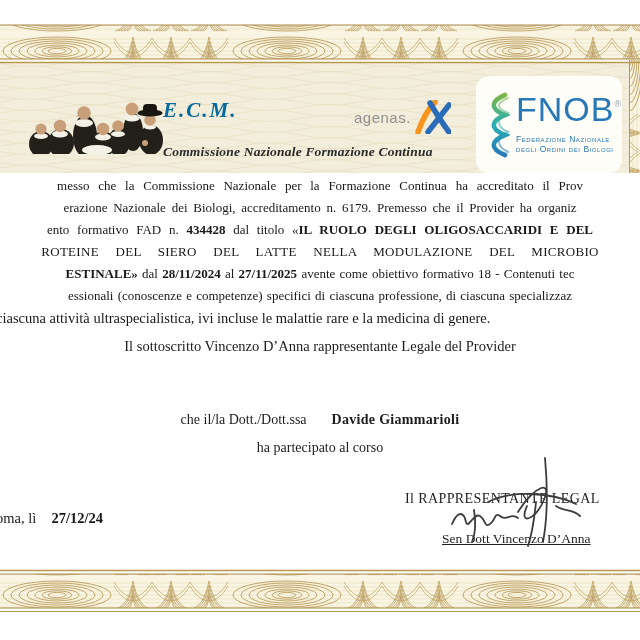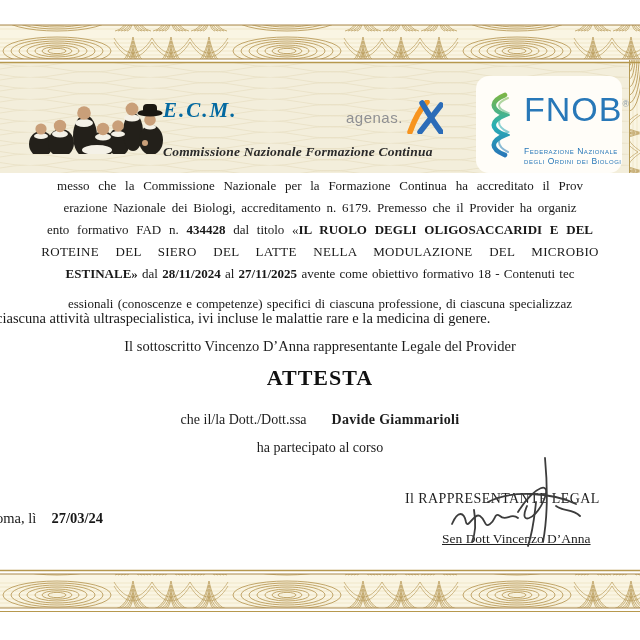--- a/index.html
+++ b/index.html
@@ -27,28 +27,28 @@
   .ecm-title{
     font-style:italic;font-weight:bold;font-size:21px;letter-spacing:2px;color:#0369a1;
   }
   .ecm-sub{
     font-style:italic;font-weight:bold;font-size:13.5px;color:#2a2a2a;letter-spacing:.2px;
   }
   .agenas-wrap{display:flex;align-items:center;gap:4px;}
   .agenas-text{
     font-family:"Liberation Sans", sans-serif;font-size:15px;color:#8f9093;letter-spacing:.5px;
   }
-  .fnob-row{display:flex;align-items:flex-start;gap:14px;}
+  .fnob-row{display:flex;align-items:flex-start;gap:6px;}
   .fnob-acronym{
     font-family:"Liberation Sans", sans-serif;font-size:34px;line-height:1;color:#2878b8;letter-spacing:1px;
   }
   .fnob-reg{font-family:"Liberation Sans", sans-serif;font-size:9px;color:#8a9aa8;vertical-align:14px;}
   .fnob-caption{
     font-family:"Liberation Sans", sans-serif;font-variant:small-caps;
-    font-size:8.5px;line-height:1.18;color:#2878b8;letter-spacing:.55px;margin-top:20px;
+    font-size:8.5px;line-height:1.18;color:#2878b8;letter-spacing:.55px;margin-top:8px;
   }
   .attesta{font-weight:bold;font-size:22px;letter-spacing:1px;color:#111;}
   .name-bold{font-weight:bold;letter-spacing:.3px;text-align:center;}
   .role-title{
     position:absolute;white-space:nowrap;font-size:14px;letter-spacing:.4px;color:#1f1f1f;
   }
   .signer{position:absolute;white-space:nowrap;font-size:13.5px;color:#1f1f1f;text-decoration:underline;}
   .place-date{font-size:14.5px;color:#181818;white-space:nowrap;}
 </style>
 </head>
@@ -152,21 +152,21 @@
       <rect x="116" y="8" width="14" height="10" rx="4"></rect>
       <ellipse cx="123" cy="17" rx="12.5" ry="3.6"></ellipse>
     </g>
   </svg>
 
   <div class="abs" style="left:163px;top:98px">
     <div class="ecm-title">E.C.M.</div>
     <div class="ecm-sub" style="margin-top:21px">Commissione Nazionale Formazione Continua</div>
   </div>
 
-  <div class="abs agenas-wrap" style="left:346px;top:100px">
+  <div class="abs agenas-wrap" style="left:354px;top:100px">
     <span class="agenas-text">agenas.</span>
     <svg width="36" height="34" viewBox="0 0 36 34">
       <path d="M3,32 C8,18 14,8 20,2" stroke="#f7941e" stroke-width="5.5" stroke-linecap="round" fill="none"></path>
       <path d="M15,3 C21,13 28,24 34,32" stroke="#2b6cb8" stroke-width="5.5" stroke-linecap="round" fill="none"></path>
       <path d="M34,5 C27,14 20,23 13,32" stroke="#2b6cb8" stroke-width="5.5" stroke-linecap="round" fill="none"></path>
     </svg>
   </div>
 
   <div class="abs fnob-row" style="left:484px;top:92px">
     <svg width="26" height="66" viewBox="0 0 26 66">
@@ -193,36 +193,35 @@
 
   <div class="bodyline ws-a" style="top:178px">messo che la Commissione Nazionale per la Formazione Continua ha accreditato il Prov</div>
   <div class="bodyline ws-b" style="top:200px">erazione Nazionale dei Biologi, accreditamento n. 6179. Premesso che il Provider ha organiz</div>
   <div class="bodyline ws-c" style="top:222px">
     <span>ento formativo FAD n. </span><b>434428</b><span> dal titolo «</span><b>IL RUOLO DEGLI OLIGOSACCARIDI E DEL</b>
   </div>
   <div class="bodyline ws-d" style="top:244px">ROTEINE DEL SIERO DEL LATTE NELLA MODULAZIONE DEL MICROBIO</div>
   <div class="bodyline ws-e" style="top:266px">
     <b>ESTINALE»</b><span> dal </span><b>28/11/2024</b><span> al </span><b>27/11/2025</b><span> avente come obiettivo formativo 18 - Contenuti tec</span>
   </div>
-  <div class="bodyline ws-e" style="top:296px">essionali (conoscenze e competenze) specifici di ciascuna professione, di ciascuna specializzaz</div>
+  <div class="bodyline ws-e" style="top:288px">essionali (conoscenze e competenze) specifici di ciascuna professione, di ciascuna specializzaz</div>
   <div class="leftline" style="top:310px">ciascuna attività ultraspecialistica, ivi incluse le malattie rare e la medicina di genere.</div>
 
   <div class="center" style="top:338px;font-size:14.5px">Il sottoscritto Vincenzo D’Anna rappresentante Legale del Provider</div>
-  <div class="center attesta" style="top:365px">ATTESTA</div>
   <div class="center" style="top:412px;font-size:14px">
     <span>che il/la Dott./Dott.ssa</span>
     <span style="display:inline-block;width:18px"></span>
     <span class="name-bold">Davide Giammarioli</span>
   </div>
   <div class="center" style="top:440px;font-size:14px">ha partecipato al corso</div>
 
   <div class="abs place-date" style="left:-4px;top:510px">
     <span>oma, lì</span>
     <span style="display:inline-block;width:8px"></span>
-    <b>27/03/24</b>
+    <b>27/12/24</b>
   </div>
 
   <div class="role-title" style="left:405px;top:491px">Il RAPPRESENTANTE LEGAL</div>
   <div class="signer" style="left:442px;top:531px">Sen Dott Vincenzo D’Anna</div>
 
   <svg class="abs" style="left:430px;top:450px" width="180" height="100" viewBox="0 0 180 100">
     <g stroke="#3c3c3c" stroke-width="1.8" fill="none" stroke-linecap="round">
       <path d="M115,8 C117,30 119,60 113,92"></path>
       <path d="M88,62 C104,36 124,28 113,52 C105,70 88,76 97,56"></path>
       <path d="M22,74 C28,60 34,62 36,72 C38,80 44,62 50,66 C56,70 54,78 60,74 C66,70 64,62 70,66 C76,72 81,62 88,68"></path>

